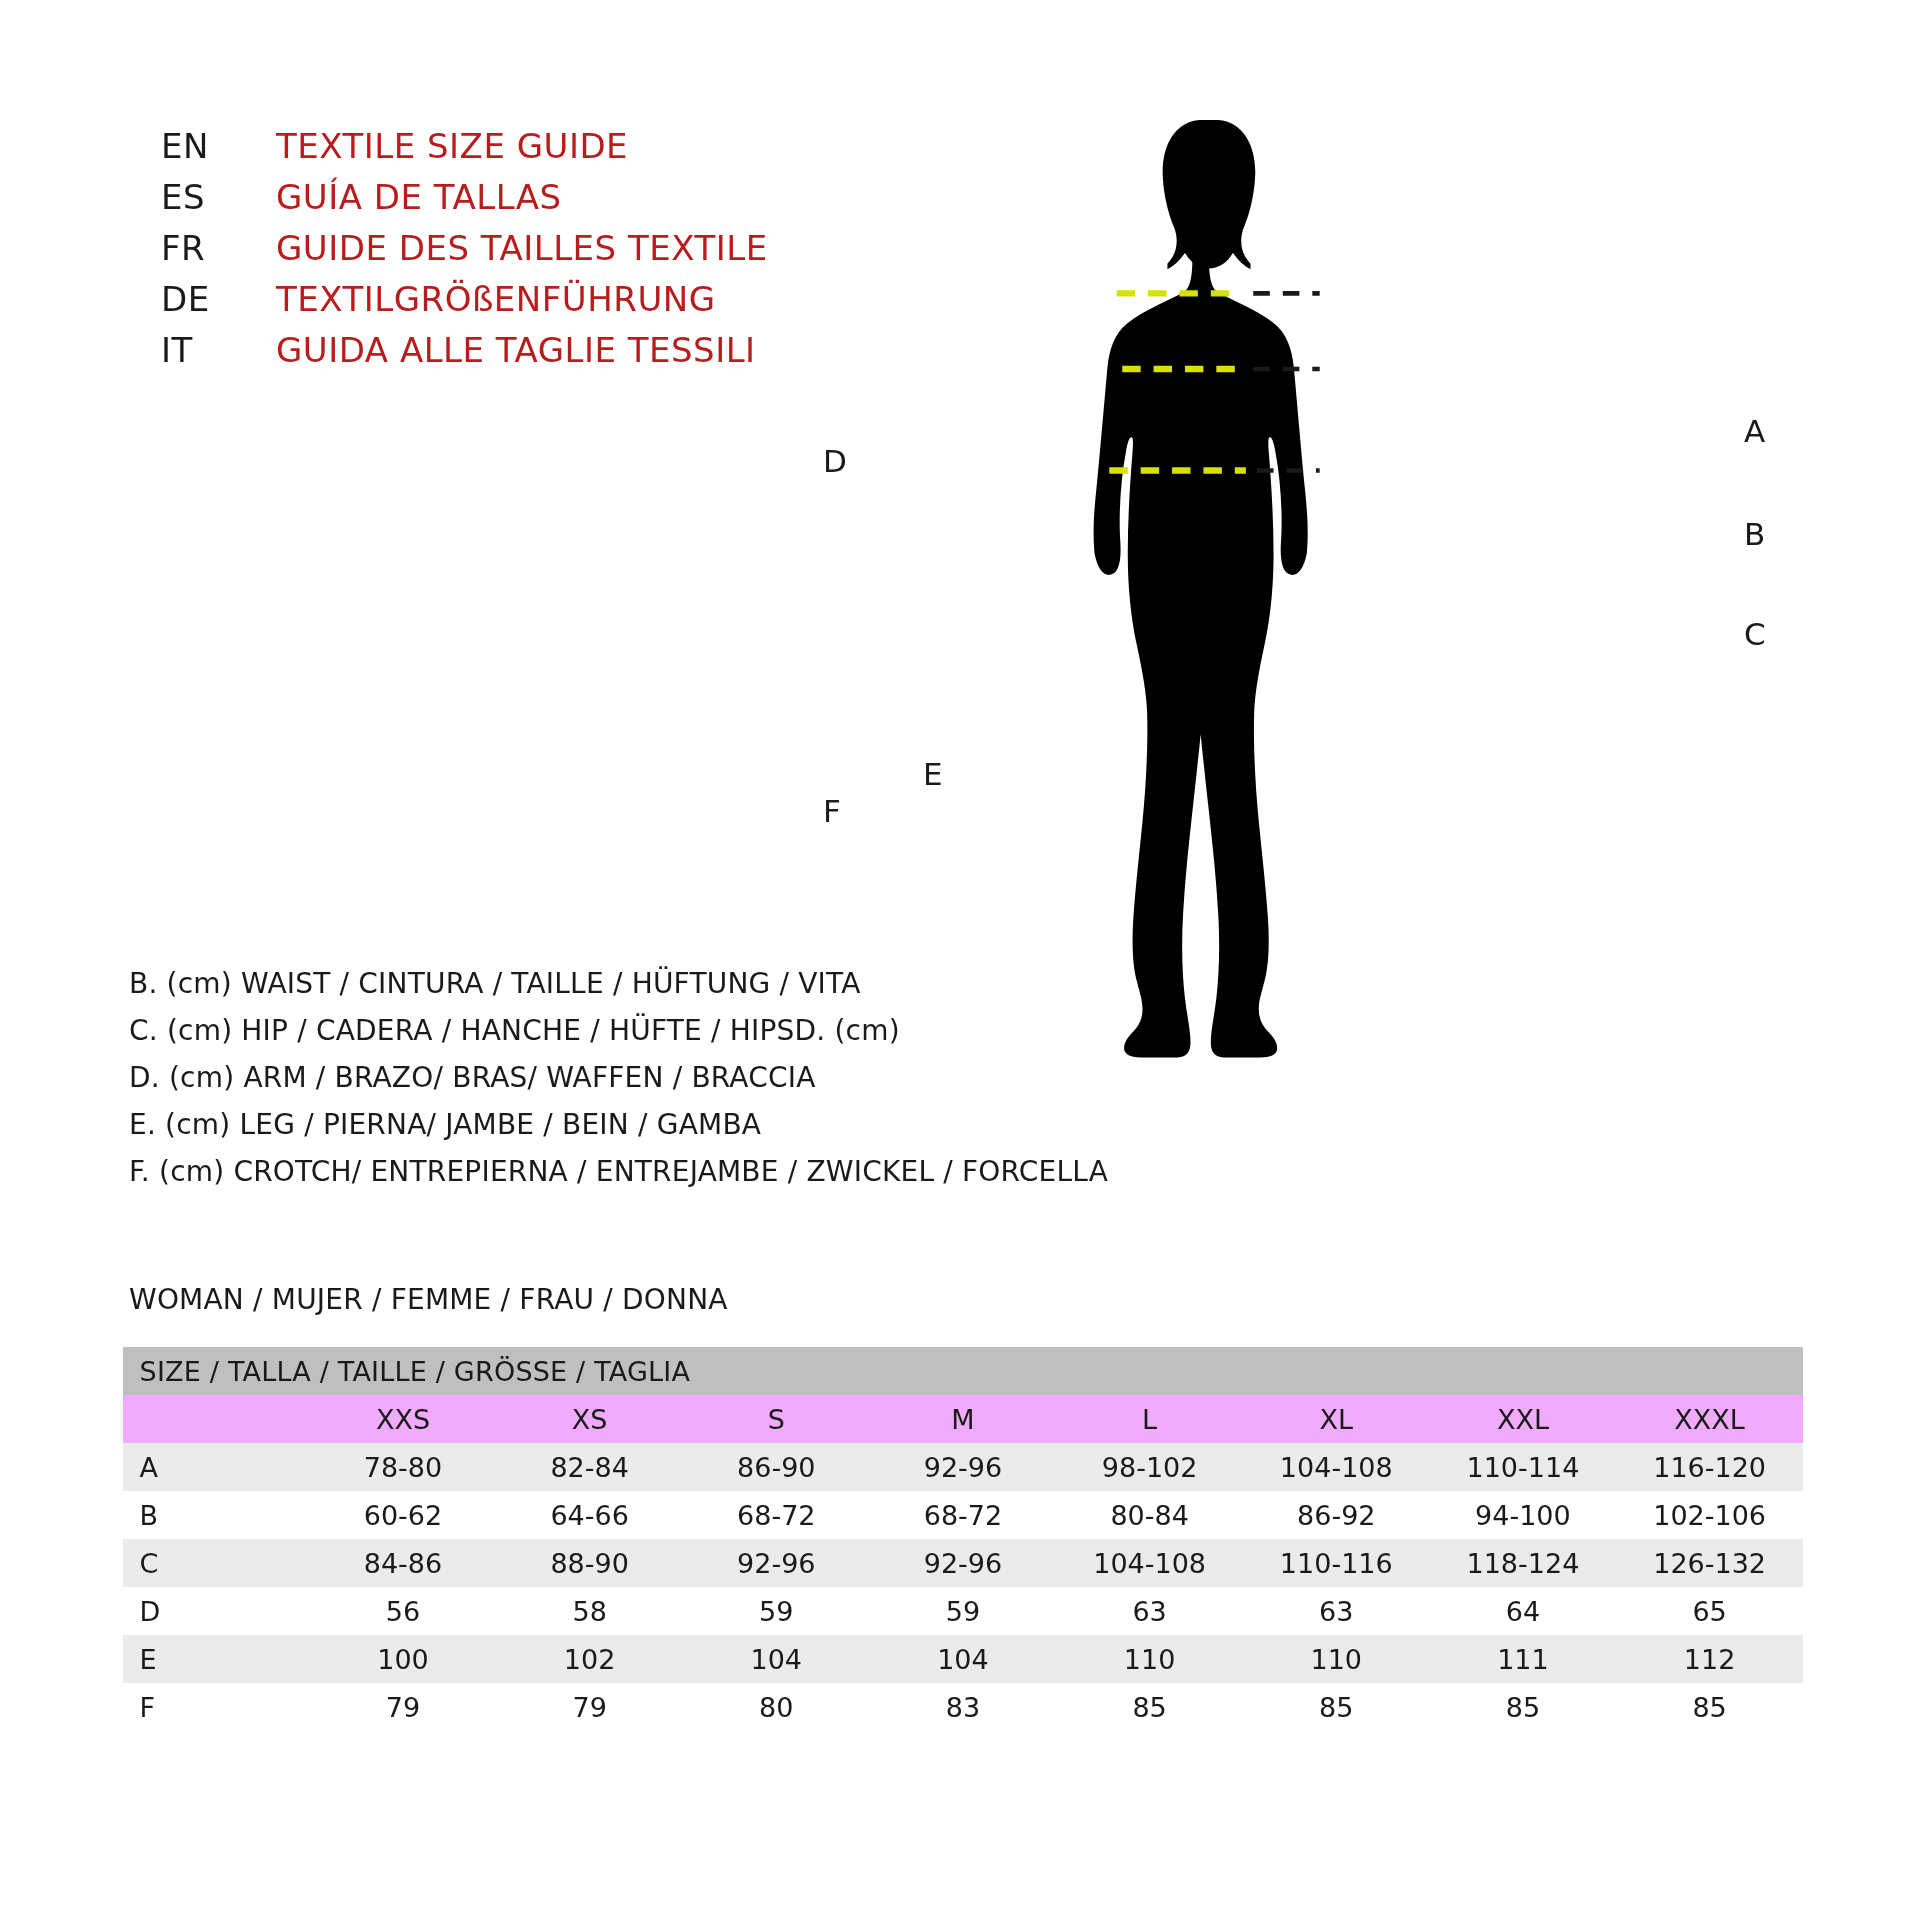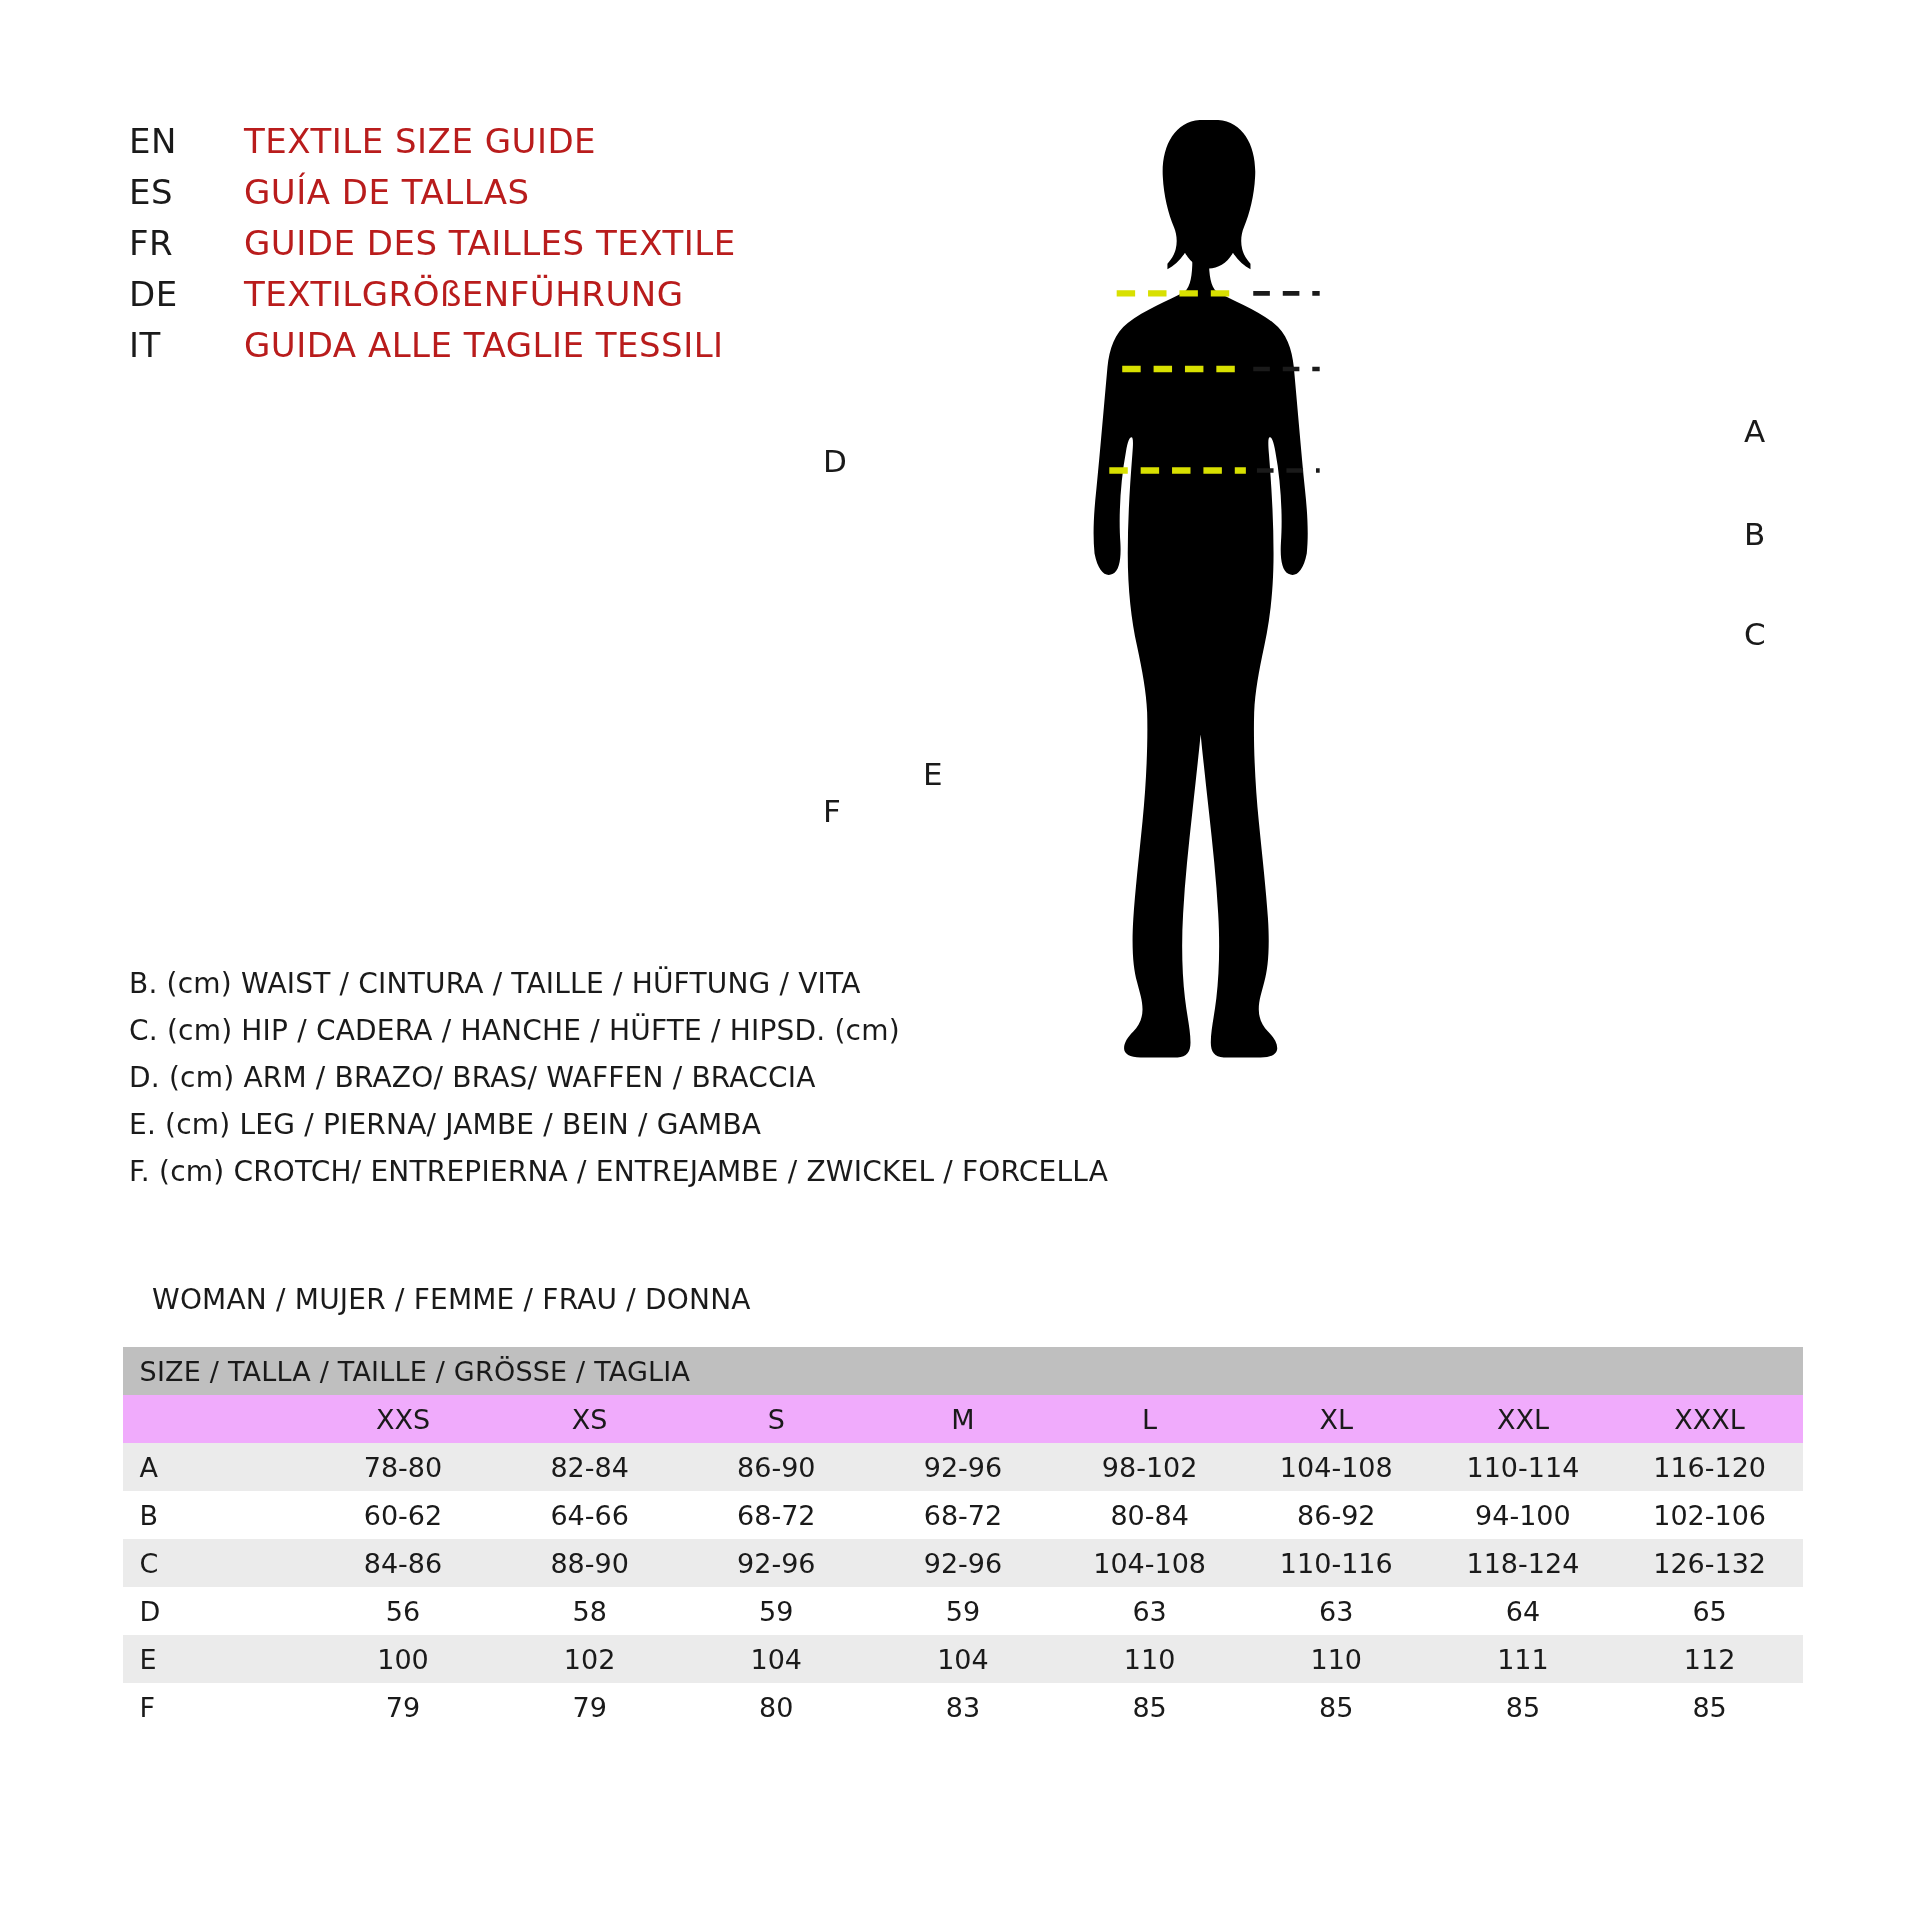--- a/index.html
+++ b/index.html
@@ -22,22 +22,23 @@
   }
 
   
   .title-block {
     position: absolute;
     left: 129px;
     top: 115px;
   }
   .title-row {
     display: flex;
-    align-items: center;
+    align-items: flex-end;
     height: 51px;
+    margin-left: 32px;
   }
   .title-lang {
     width: 115px;
     font-size: 34px;
     letter-spacing: 0.5px;
     color: #1a1a1a;
   }
   .title-text {
     font-size: 34px;
     letter-spacing: 0.5px;
@@ -58,21 +59,20 @@
     white-space: nowrap;
   }
 
   .group-label {
     position: absolute;
     left: 129px;
     top: 1283px;
     font-size: 28px;
     letter-spacing: 0.2px;
     color: #1a1a1a;
-    margin-left: 23px;
   }
 
   
   .table-wrap {
     position: absolute;
     left: 123px;
     top: 1347px;
     width: 1680px;
   }
   table.size-table {

